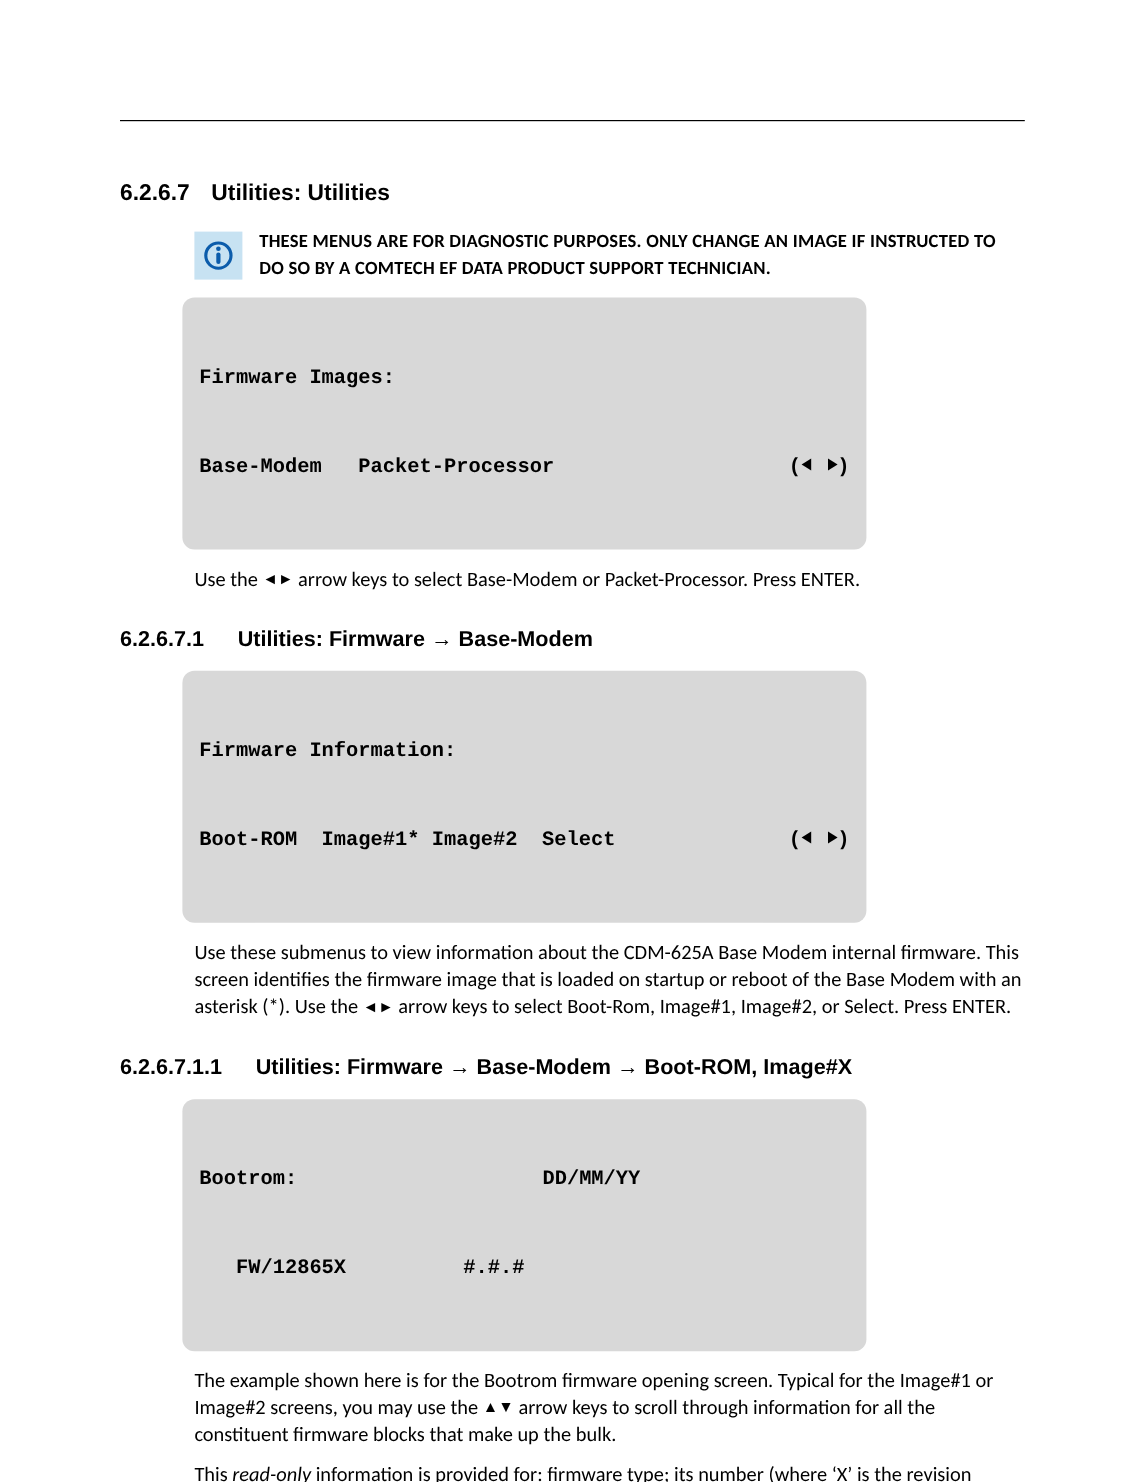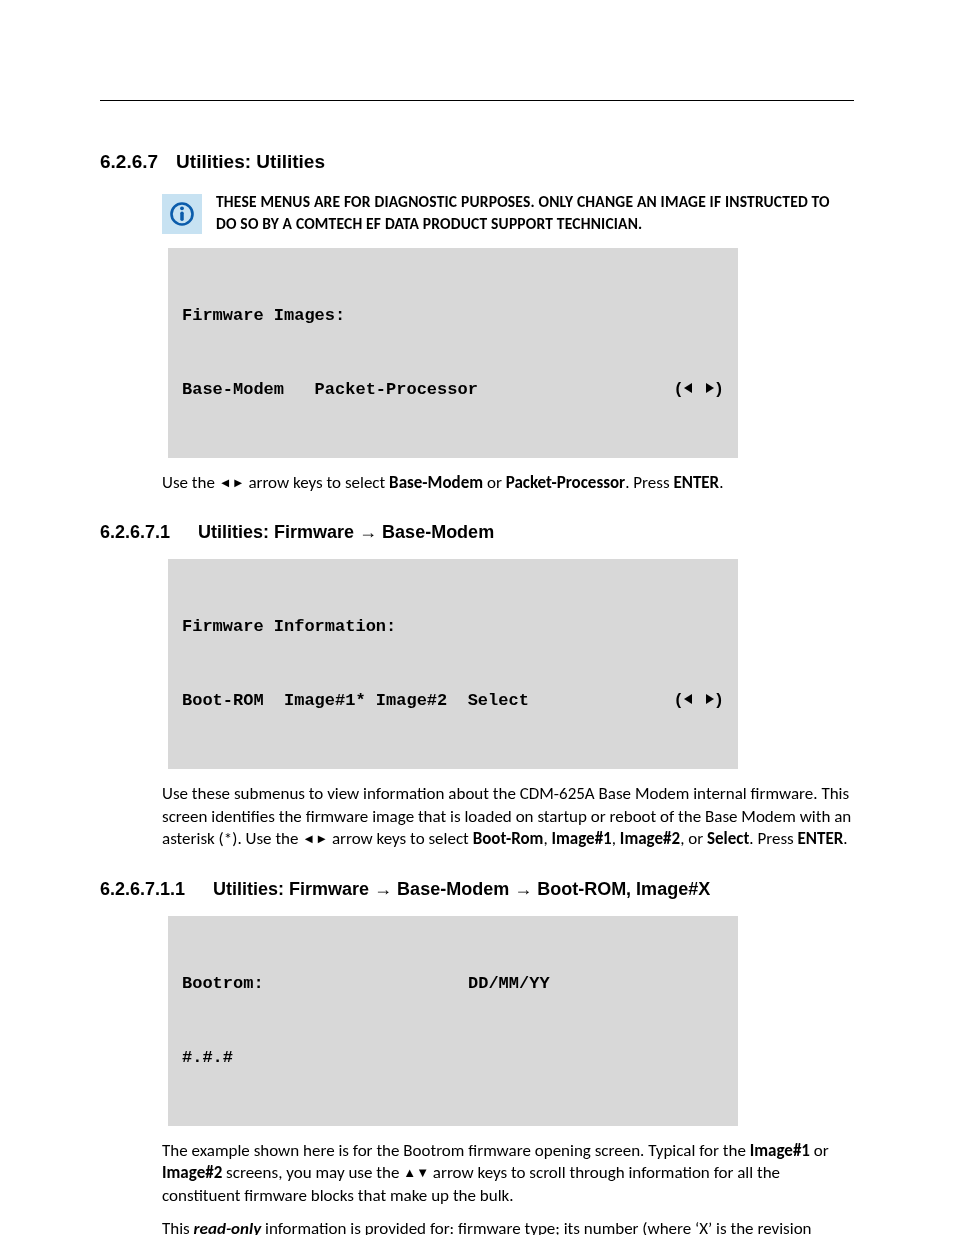--- a/index.html
+++ b/index.html
@@ -31,21 +31,21 @@
   h2.sub {
     font-family: Arial, Helvetica, sans-serif;
     font-weight: bold;
     font-size: 18px;
     margin: 28px 0 16px 0;
   }
   .sec-num { display:inline-block; margin-right: 18px; margin-top: 36px; }
   .sec-num-wide { display:inline-block; margin-right: 28px; }
   .note-row {
     display: flex;
-    align-items: flex-end;
+    align-items: flex-start;
     gap: 14px;
     margin-left: 62px;
   }
   .note-icon {
     width: 40px; height: 40px;
     background: #c7e2f2;
     display: flex; align-items: center; justify-content: center;
     flex: 0 0 40px;
     margin-top: 2px;
   }
@@ -56,36 +56,37 @@
     line-height: 1.4;
     letter-spacing: 0.2px;
   }
   .lcd {
     background: #d8d8d8;
     font-family: "Courier New", Courier, monospace;
     font-weight: bold;
     font-size: 17px;
     line-height: 1.45;
     width: 570px;
-    margin: 14px 0 14px 68px;
+    margin: 14px 0 14px 52px;
     padding: 6px 14px 6px 14px;
     box-sizing: border-box;
     white-space: pre;
+    border-radius: 10px;
   }
   .lcd .row { display: flex; justify-content: space-between; align-items:flex-end; }
   .arrows { font-family: "Courier New", Courier, monospace; font-weight: bold; }
   .tri { display:inline-block; font-size:0; vertical-align:1px; }
   .tri-l { border-top:5px solid transparent; border-bottom:5px solid transparent; border-right:8px solid #000; margin-right:2px;}
   .tri-r { border-top:5px solid transparent; border-bottom:5px solid transparent; border-left:8px solid #000; margin-left:2px;}
   .body-p {
     margin: 10px 0 10px 62px;
     line-height: 1.35;
     font-size: 17px;
   }
-  b { font-weight: bold; }
+  b { font-weight: normal; }
   i { font-style: italic; }
   .inline-tri { font-size: 13px; vertical-align: 1px; }
 </style>
 </head>
 <body>
 
 <div class="page">
   <hr class="hr-top">
 
   <h2 class="sec">
@@ -134,20 +135,21 @@
   <h2 class="sub">
     <span class="sec-num-wide">6.2.6.7.1.1</span><span>Utilities: Firmware → Base-Modem → Boot-ROM, Image#X</span>
   </h2>
 
   <div class="lcd">
     <div class="row" style="justify-content:flex-start;gap:36px;">
       <span style="width:250px;">Bootrom:</span>
       <span>DD/MM/YY</span>
     </div>
     <div class="row" style="justify-content:flex-start;">
+      <span style="width:220px;">   FW/12865X</span>
       <span>#.#.#</span>
     </div>
   </div>
 
   <p class="body-p">
     <span>The example shown here is for the Bootrom firmware opening screen. Typical for the </span><b>Image#1</b><span> or </span><b>Image#2</b><span> screens, you may use the </span><span class="inline-tri">▲</span><span class="inline-tri">▼</span><span> arrow keys to scroll through information for all the constituent firmware blocks that make up the bulk.</span>
   </p>
 
   <p class="body-p">
     <span>This </span><b><i>read-only</i></b><span> information is provided for: firmware type; its number (where ‘X’ is the revision letter); its build date (in day/month/year format); and its version number (e.g., 1.2.4). Press </span><b>ENTER</b><span> or </span><b>CLEAR</b><span> to return to the previous menu.</span>

